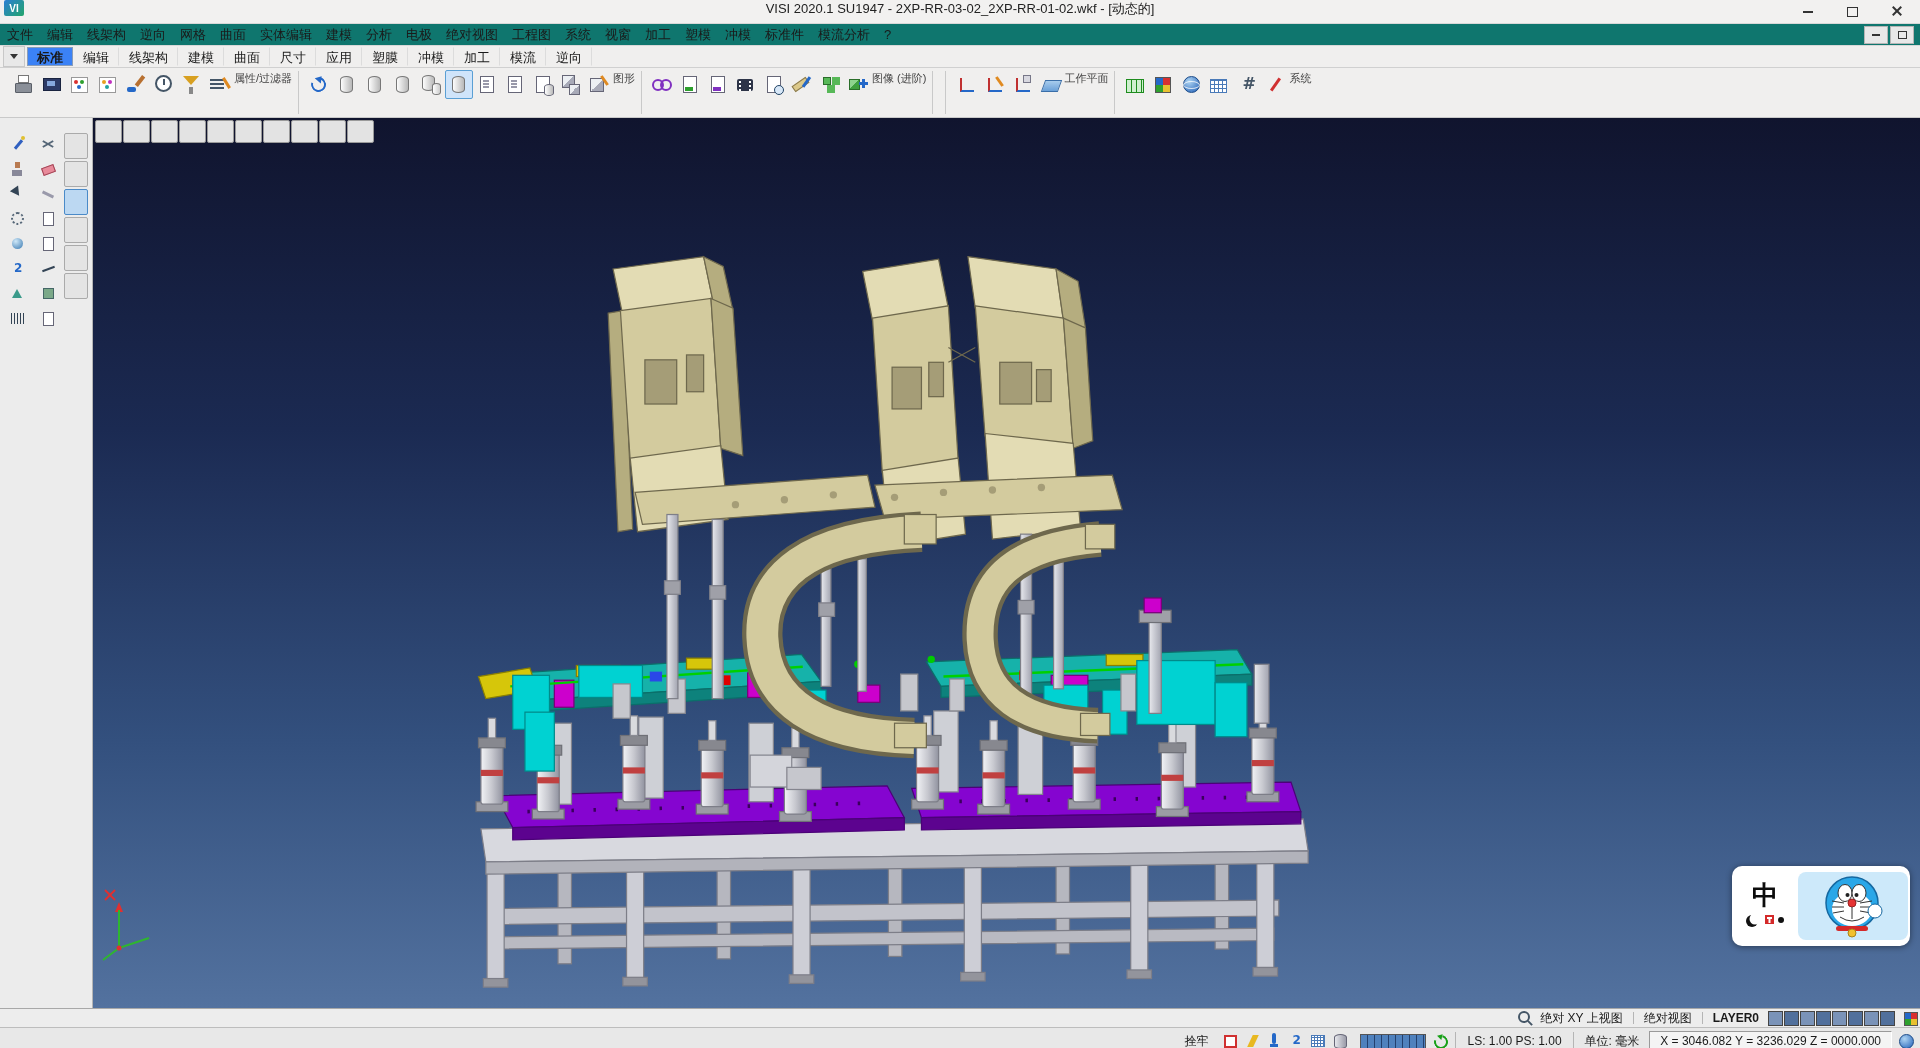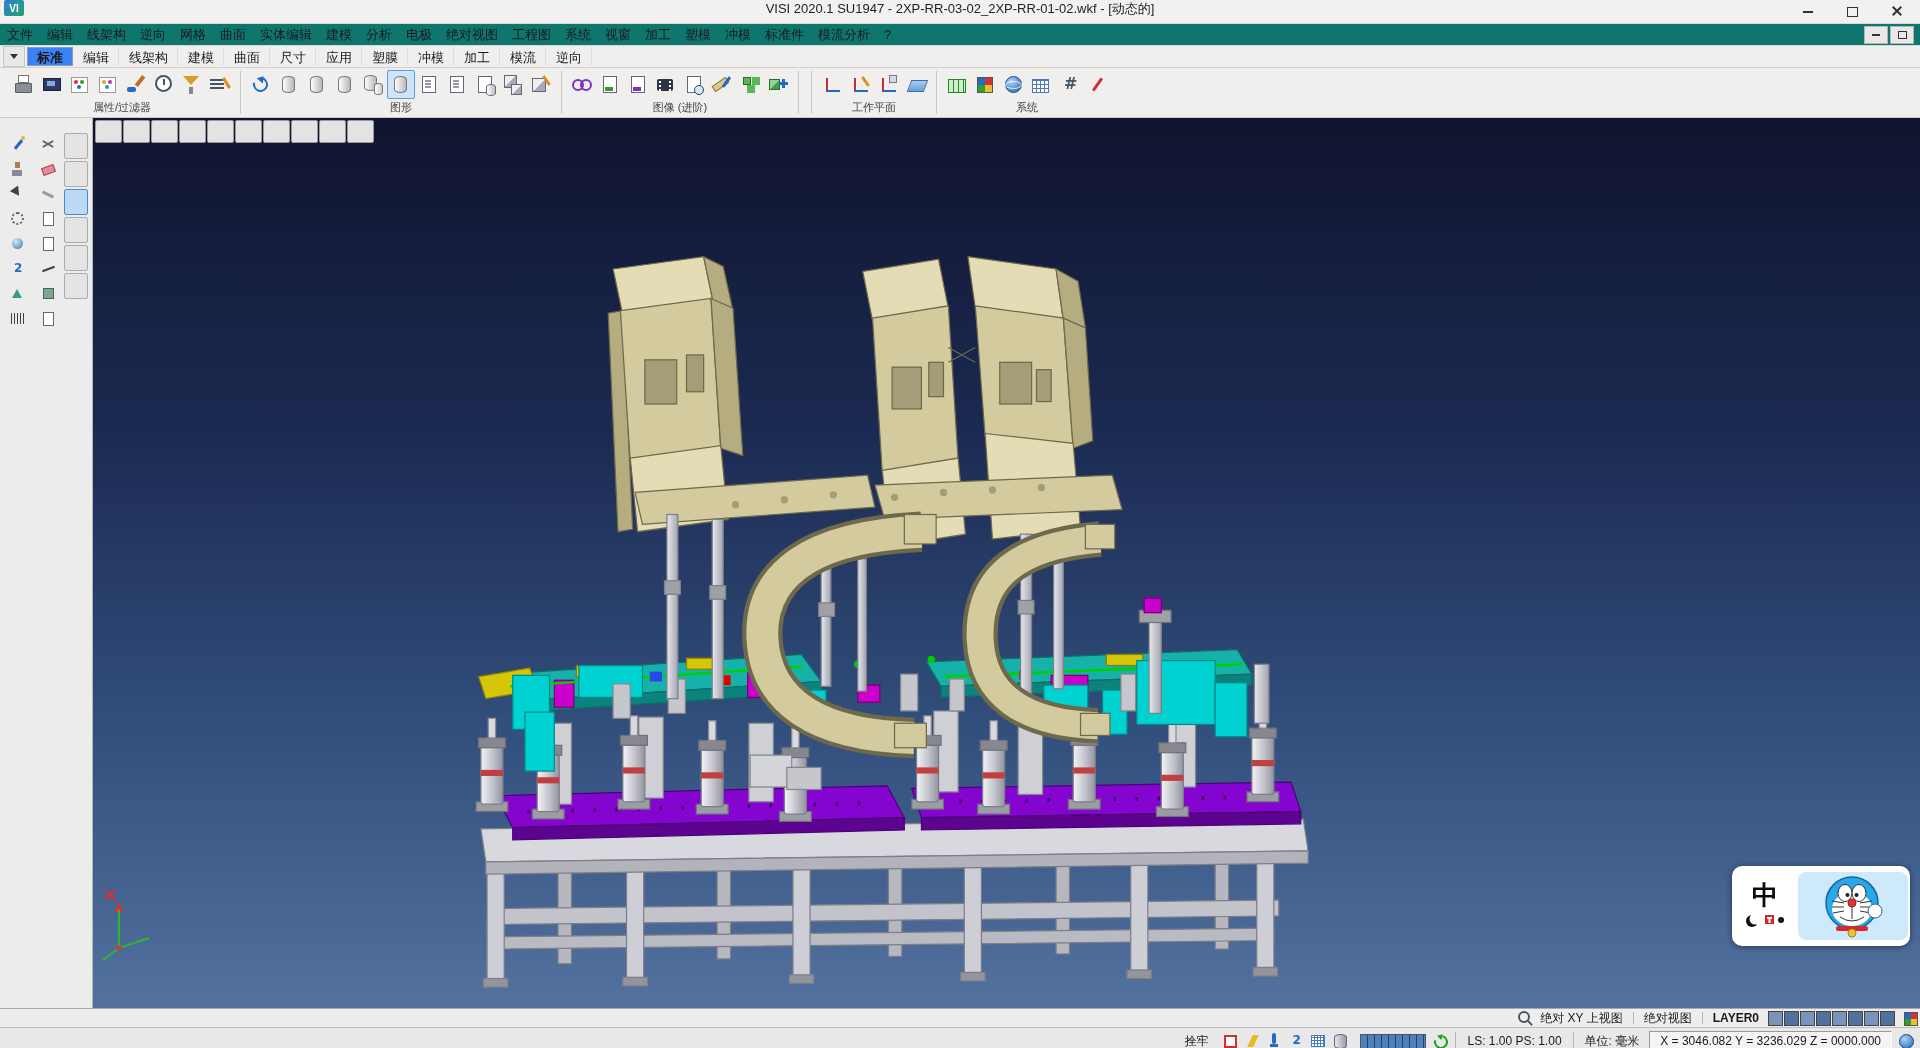--- a/index.html
+++ b/index.html
@@ -30,21 +30,21 @@
   
   .tabbar{height:21px;background:#f0efee;display:flex;align-items:center;border-bottom:1px solid #d0d0d0;flex:none}
   .tab-dd{width:20px;height:19px;display:flex;align-items:center;justify-content:center;border:1px solid #c8c8c8;background:#e8e8e8;margin-left:3px}
   .caret{width:0;height:0;border-left:4px solid transparent;border-right:4px solid transparent;border-top:5px solid #333}
   .tabs{display:flex;height:19px;margin-left:2px}
   .ttab{padding:0 9px;line-height:19px;border:1px solid transparent;border-right:1px solid #dcdcdc;white-space:nowrap;cursor:default}
   .ttab.active{background:#3b82f6;border:1px solid #8a9db8;font-weight:bold}
 
   
   .toolbar{height:49px;background:#f0efee;display:flex;align-items:stretch;border-bottom:1px solid #c9c9c9;flex:none;padding-left:10px}
-  .tgroup{display:flex;flex-direction:column;justify-content:flex-start;padding-top:2px}
+  .tgroup{display:flex;flex-direction:row;justify-content:flex-start;padding-top:2px}
   .ticons{display:flex}
   .tlabel{text-align:center;font-size:11px;color:#444;margin-top:1px}
   .tsep{width:1px;background:#c9c9c9;margin:3px 6px}
 
   
   .ico{width:26px;height:27px;position:relative;flex:none;border:1px solid transparent;border-radius:2px}
   .ico.active{background:#cfe4fa;border-color:#5a9fd4}
   .ico::before,.ico::after{content:"";position:absolute;width:0;height:0}
   .sico{width:20px;height:20px;position:relative;flex:none}
   .sico::before,.sico::after{content:"";position:absolute;width:0;height:0}

